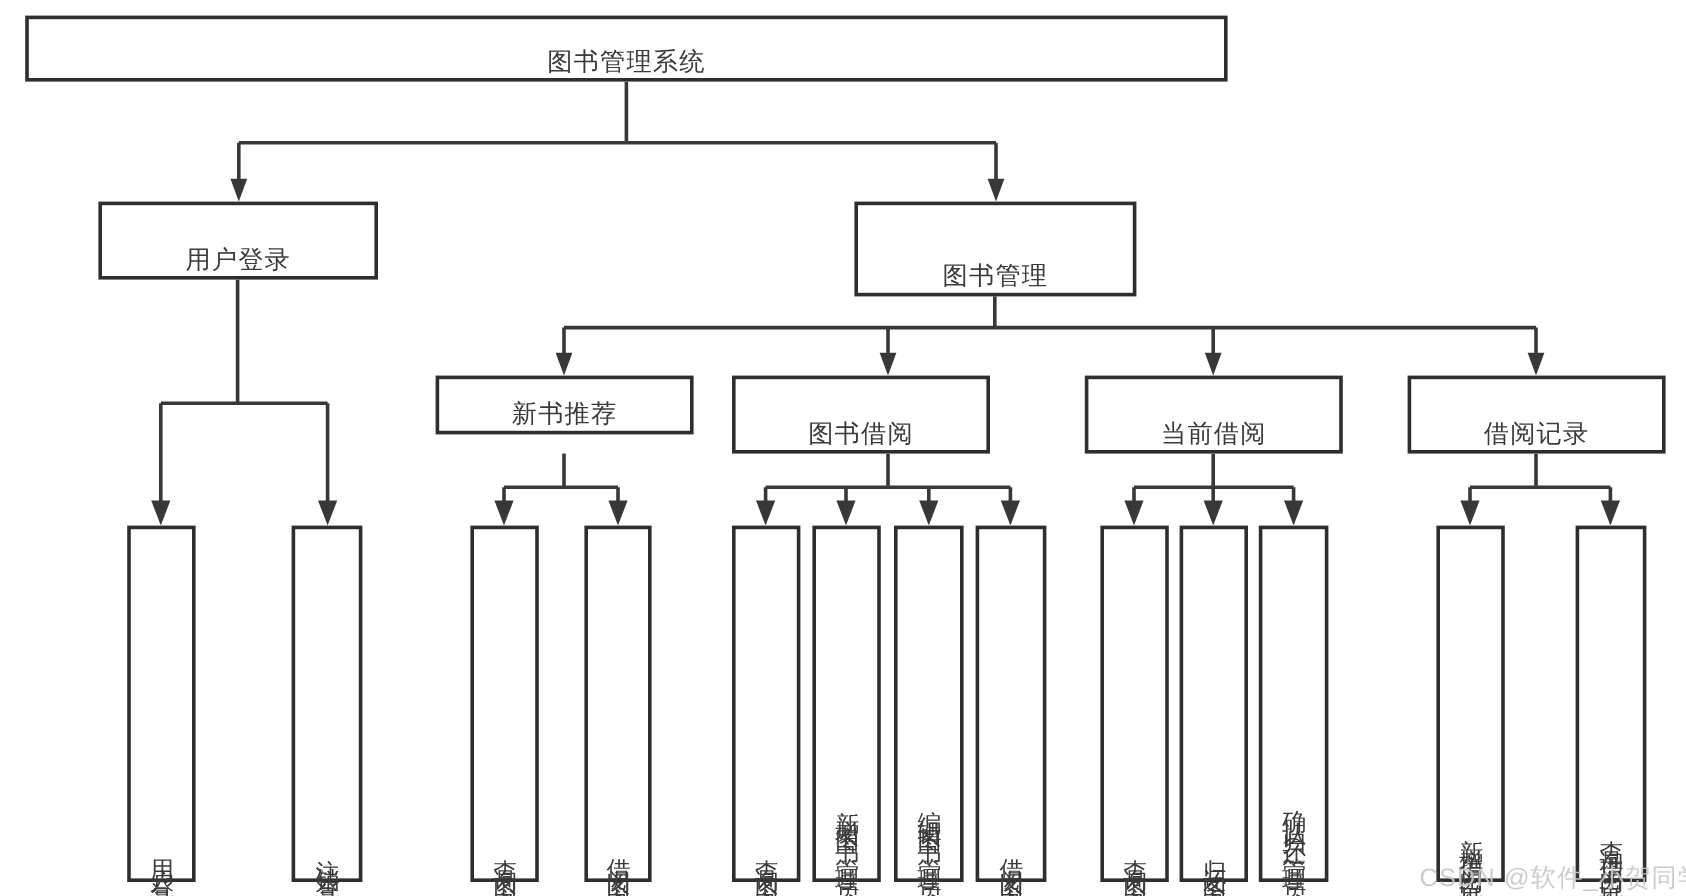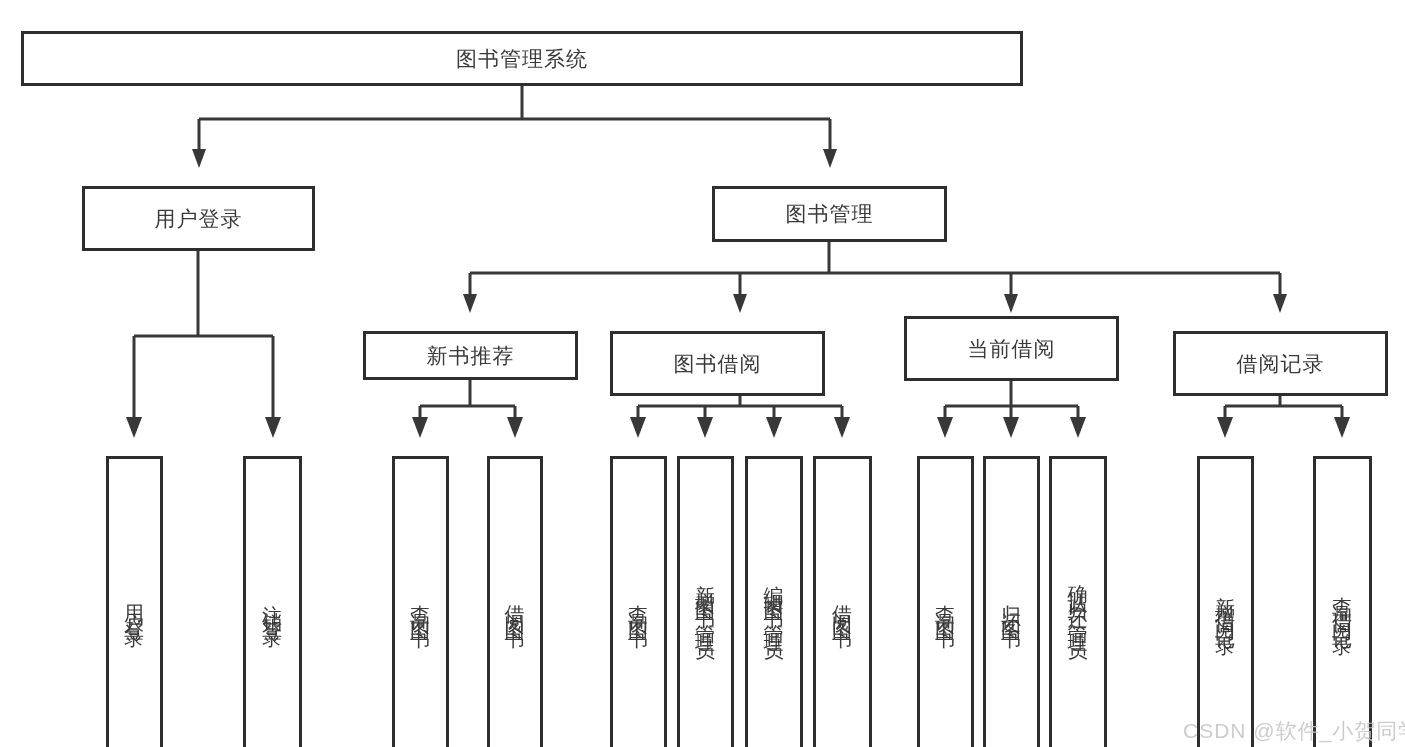--- a/index.html
+++ b/index.html
@@ -10,26 +10,25 @@
     font-family:"Liberation Sans","DejaVu Sans",sans-serif;
     color:#333333;
     overflow:hidden;
   }
   .wires{position:absolute;left:0;top:0;width:1405px;height:747px;}
   .node{
     position:absolute;
     box-sizing:border-box;
     border:3px solid #2e2e2e;
     background:#ffffff;
-    display:flex;align-items:center;justify-content:center;
+    display:flex;align-items:flex-end;justify-content:center;
     font-size:21px;
     letter-spacing:1px;
     color:#3a3a3a;
     z-index:1;
-    margin-top:18px;
   }
   .node.leaf{
     top:438px;height:297px;
   }
   .node.leaf .vtext{
     writing-mode:vertical-rl;
     text-orientation:mixed;
     letter-spacing:8px;
     font-size:20px;
     line-height:1;
@@ -100,31 +99,31 @@
     </g>
   </svg>
 
   <div class="node" style="left:21px;top:13px;width:1002px;height:55px">
     <span>图书管理系统</span>
   </div>
 
   <div class="node" style="left:82px;top:168px;width:233px;height:65px">
     <span>用户登录</span>
   </div>
-  <div class="node" style="left:712px;top:168px;width:235px;height:56px">
+  <div class="node" style="left:712px;top:168px;width:235px;height:79px">
     <span>图书管理</span>
   </div>
 
   <div class="node" style="left:363px;top:313px;width:215px;height:49px">
     <span>新书推荐</span>
   </div>
   <div class="node" style="left:610px;top:313px;width:215px;height:65px">
     <span>图书借阅</span>
   </div>
-  <div class="node" style="left:904px;top:298px;width:215px;height:65px">
+  <div class="node" style="left:904px;top:313px;width:215px;height:65px">
     <span>当前借阅</span>
   </div>
   <div class="node" style="left:1173px;top:313px;width:215px;height:65px">
     <span>借阅记录</span>
   </div>
 
   <div class="node leaf" style="left:106px;width:57px">
     <span class="vtext">用户登录</span>
   </div>
   <div class="node leaf" style="left:243px;width:59px">

